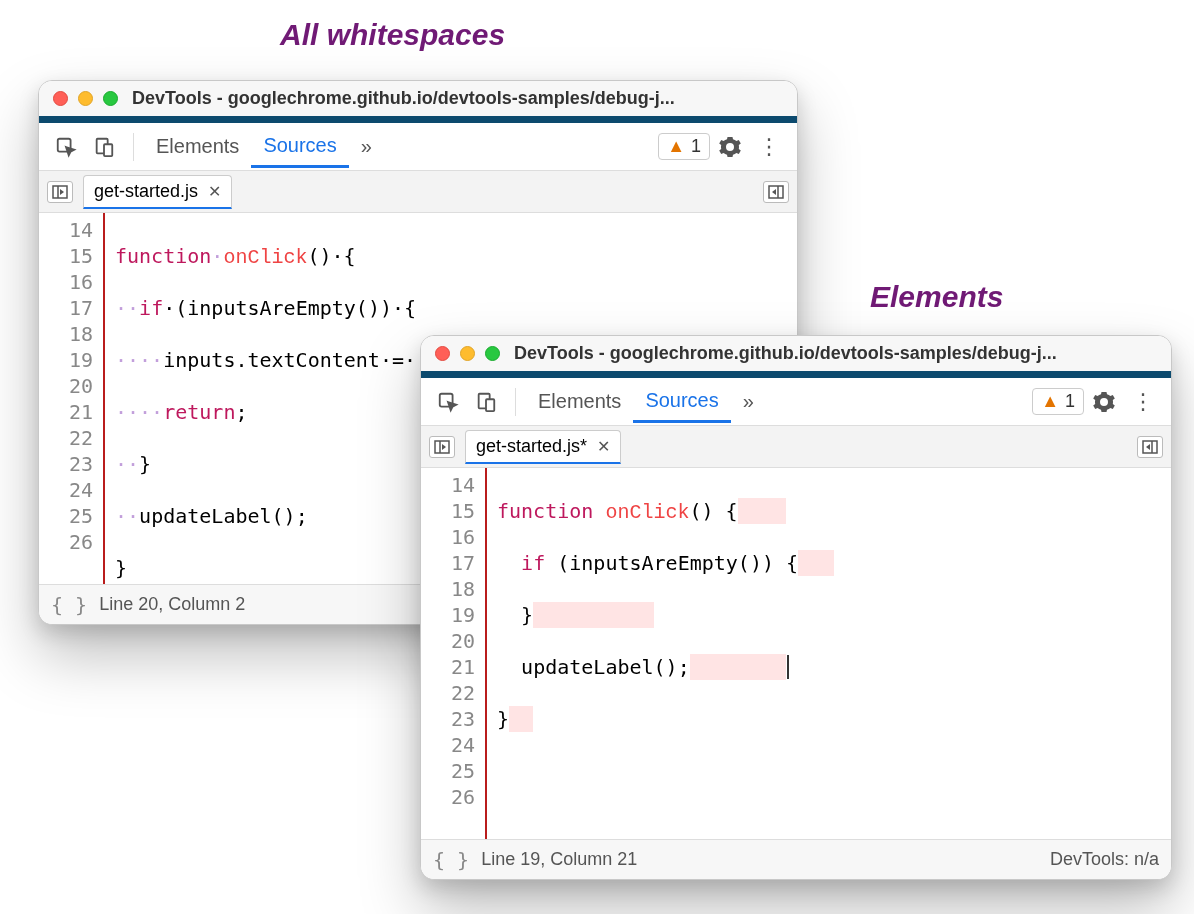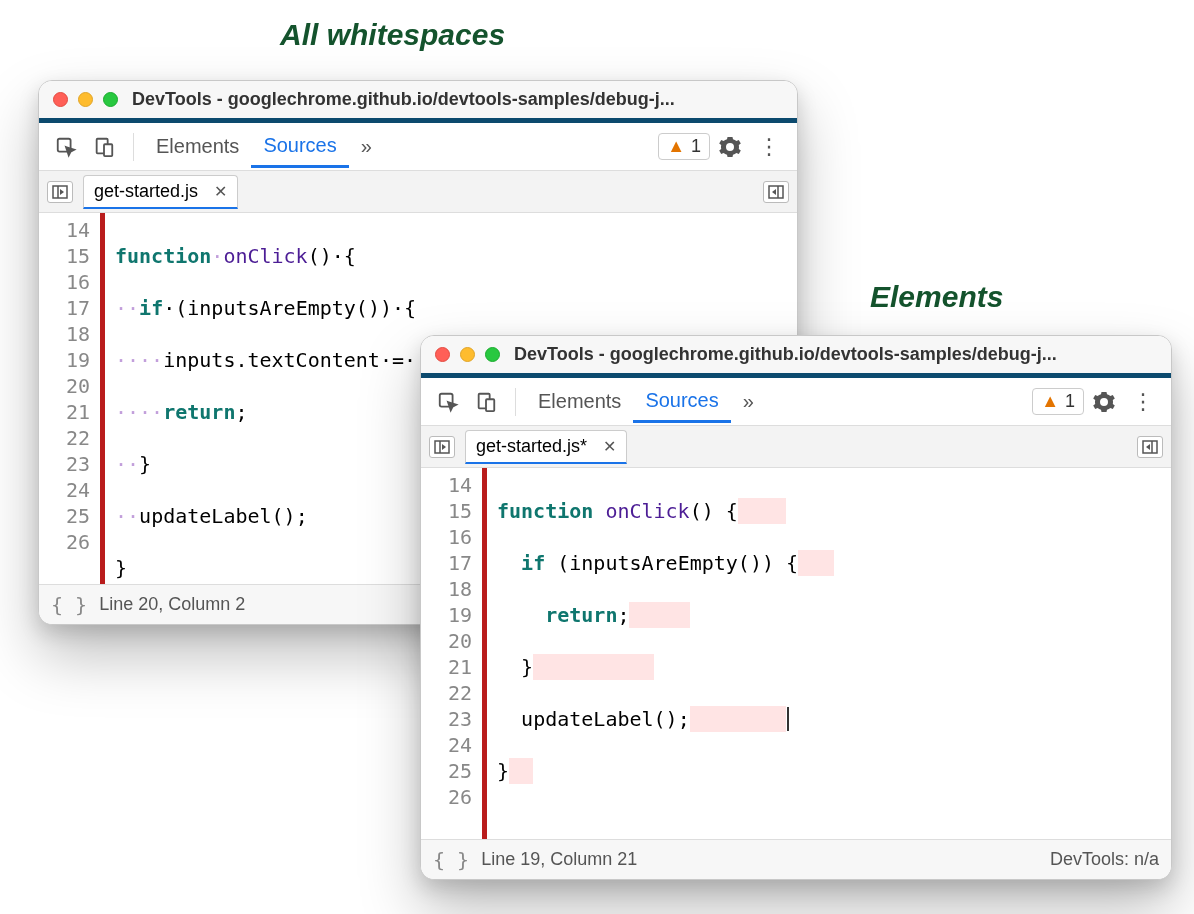--- a/index.html
+++ b/index.html
@@ -8,39 +8,39 @@
     height: 914px;
     font-family: -apple-system, "Helvetica Neue", Arial, sans-serif;
     background: #fff;
     position: relative;
     overflow: hidden;
   }
   .caption {
     position: absolute;
     font-weight: 800;
     font-size: 30px;
-    color: #14532d;
+    color: #701a75;
     font-style: italic;
   }
   .window {
     position: absolute;
     background: #fff;
     border: 1px solid #c8c8c8;
     border-radius: 14px;
     box-shadow: 0 30px 60px rgba(0,0,0,0.25), 0 8px 20px rgba(0,0,0,0.15);
     overflow: hidden;
     display: flex;
     flex-direction: column;
   }
   .titlebar {
     height: 42px;
     display: flex;
     align-items: center;
     background: #f7f7f7;
-    border-bottom: 5px solid #0c4a6e;
+    border-bottom: 7px solid #0c4a6e;
     padding: 0 14px;
   }
   .traffic { display: flex; gap: 10px; margin-right: 14px; }
   .tl { width: 15px; height: 15px; border-radius: 50%; }
   .tl.red { background: #ff5f57; border: 1px solid #e24b41; }
   .tl.yel { background: #febc2e; border: 1px solid #e0a428; }
   .tl.grn { background: #28c840; border: 1px solid #1aab2e; }
   .title { font-size: 18px; font-weight: 600; color: #333; white-space: nowrap; overflow: hidden; text-overflow: ellipsis; flex: 1; }
   .toolbar {
     height: 48px;
@@ -73,21 +73,21 @@
     border-bottom: 1px solid #ddd;
     background: #f3f3f3;
     font-size: 18px;
   }
   .filetab {
     background: #fff;
     border: 1px solid #ccc;
     border-bottom: 2px solid #1a73e8;
     padding: 5px 10px;
     border-radius: 4px 4px 0 0;
-    display: inline-flex; align-items: center; gap: 16px;
+    display: inline-flex; align-items: center; gap: 10px;
   }
   .filetab .x { color: #555; font-size: 16px; }
   .panelicon {
     border: 1px solid #bbb;
     width: 26px; height: 22px;
     display: inline-flex; align-items: center; justify-content: center;
     border-radius: 3px;
     color: #555;
     background: #fff;
   }
@@ -98,34 +98,34 @@
     font-size: 20px;
     line-height: 26px;
     overflow: hidden;
     background: #fff;
   }
   .gutter {
     width: 66px;
     text-align: right;
     padding: 4px 10px 4px 0;
     color: #888;
-    border-right: 5px solid #b91c1c;
+    border-right: 2px solid #b91c1c;
     background: #fff;
     user-select: none;
   }
   .gutter div { height: 26px; }
   .code {
     flex: 1;
     padding: 4px 0 4px 10px;
     white-space: pre;
     overflow: hidden;
   }
   .code .line { height: 26px; }
-  .kw { color: #0f766e; font-weight: bold; }
-  .fn { color: #4c1d95; }
+  .kw { color: #be185d; }
+  .fn { color: #ef4444; font-family: Liberation Mono, monospace; }
   .str { color: #b30000; }
   .ws { color: #c29fdb; }
   .trail { background: #ffe4e4; display:inline-block; }
   .cursor { border-left: 2px solid #333; margin-left: 1px; }
   .statusbar {
     height: 40px;
     border-top: 1px solid #ddd;
     background: #f7f7f7;
     display: flex;
     align-items: center;
@@ -314,21 +314,20 @@
         <div>21</div>
         <div>22</div>
         <div>23</div>
         <div>24</div>
         <div>25</div>
         <div>26</div>
     </div>
     <div class="code">
 <div class="line"><span class="kw">function</span> <span class="fn">onClick</span><span>() {</span><span class="trail">    </span></div>
 <div class="line"><span>  </span><span class="kw">if</span><span> (inputsAreEmpty()) {</span><span class="trail">   </span></div>
-<div class="line"><span>    </span><span class="kw">return</span><span>;</span><span class="trail">     </span></div>
 <div class="line"><span>  </span><span>}</span><span class="trail">          </span></div>
 <div class="line"><span>  </span><span>updateLabel();</span><span class="trail">        </span><span class="cursor">&nbsp;</span></div>
 <div class="line"><span>}</span><span class="trail">  </span></div>
 
 
 
 
 
 
     </div>

